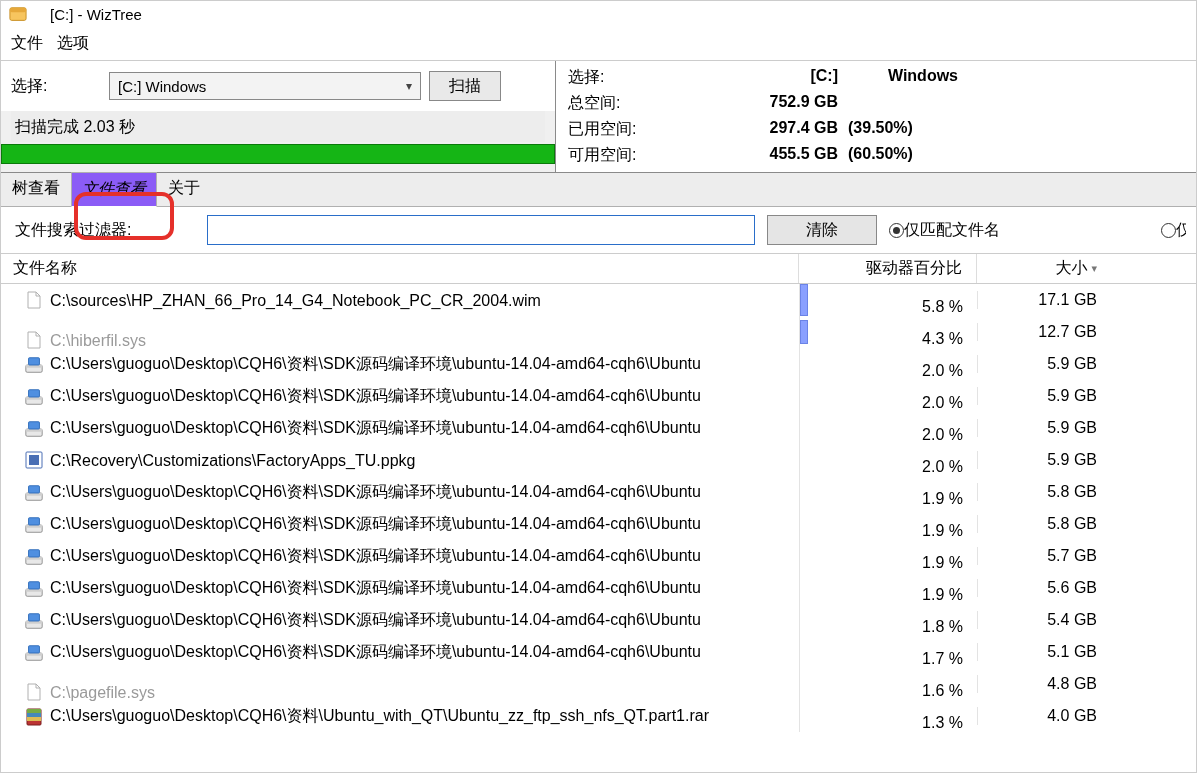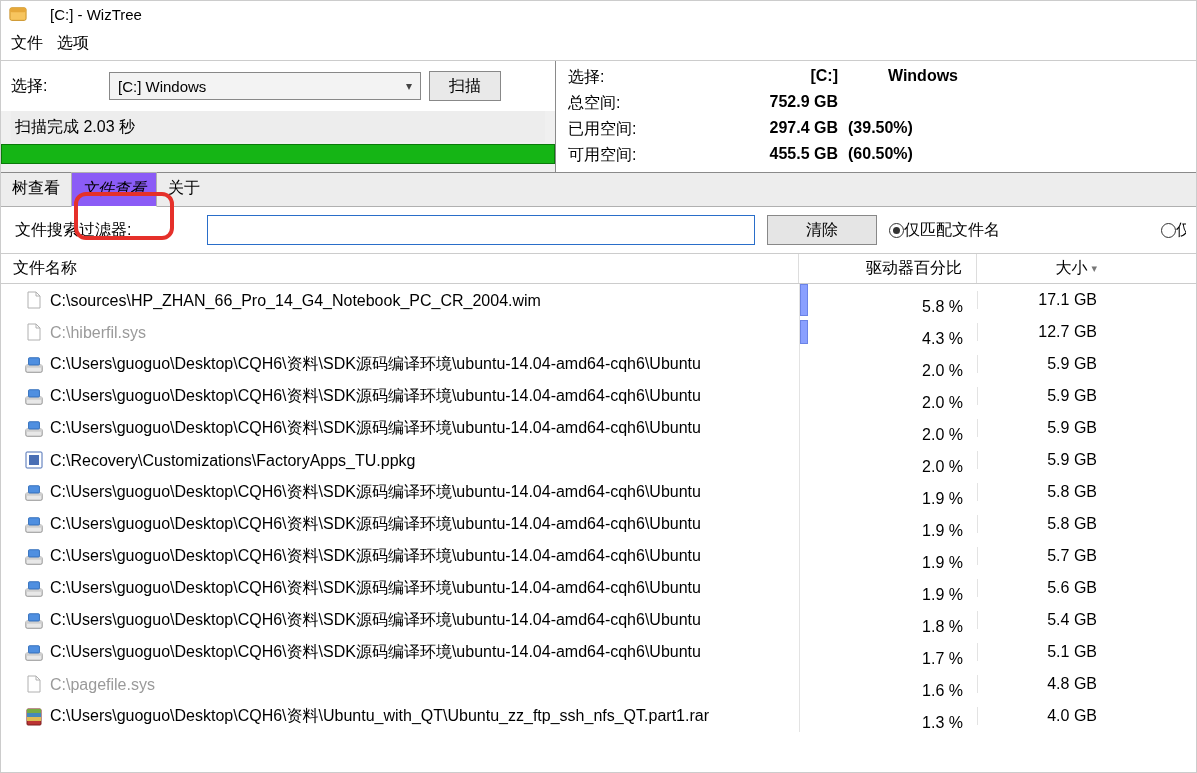--- a/index.html
+++ b/index.html
@@ -199,21 +199,21 @@
     flex: 1;
     text-align: right;
     padding-right: 14px;
   }
   .col-size {
     flex: 0 0 138px;
     text-align: right;
     padding-right: 18px;
     border-left: 1px solid #e3e3e3;
   }
-  .dimmed { color: #9a9a9a; }
+  .dimmed { color: #9a9a9a; margin-top: 8px; }
   .ficon { width: 20px; height: 20px; flex: 0 0 20px;}
 </style>
 </head>
 <body>
 
 <div class="titlebar">
   <span class="titlebar-icon">
     <svg viewBox="0 0 20 18">
         <rect x="1" y="2" width="18" height="14" rx="2" fill="#f7c55f" stroke="#c58a1a"></rect>
         <rect x="1" y="2" width="18" height="5" rx="2" fill="#e6a83a"></rect>

